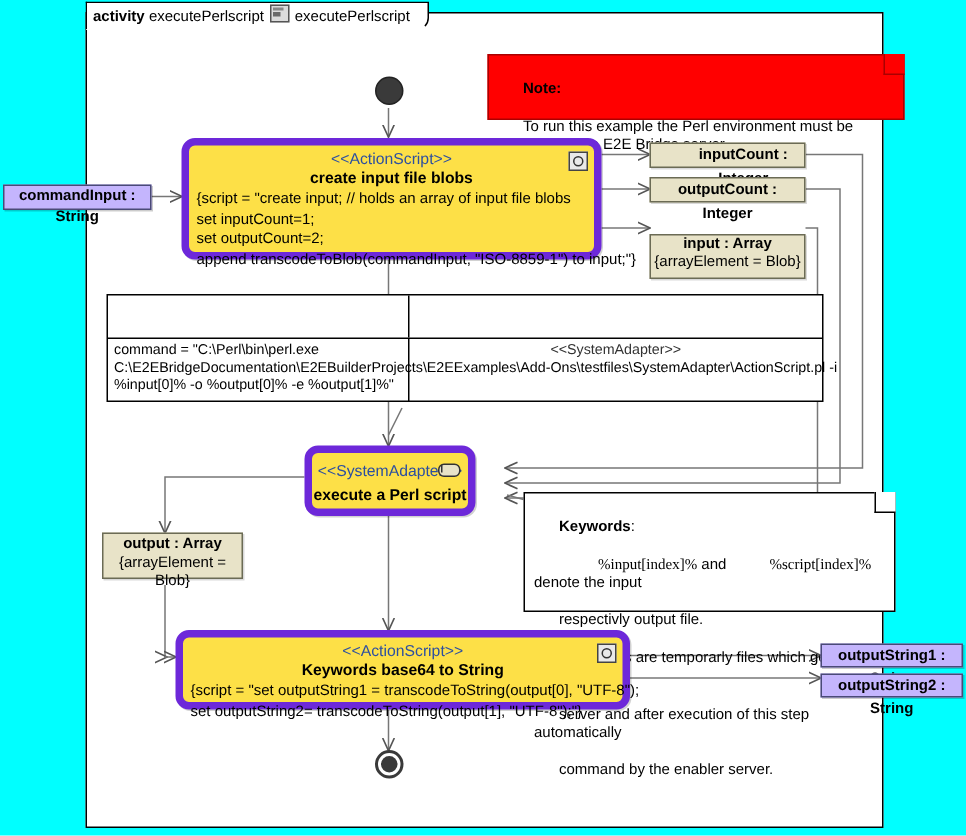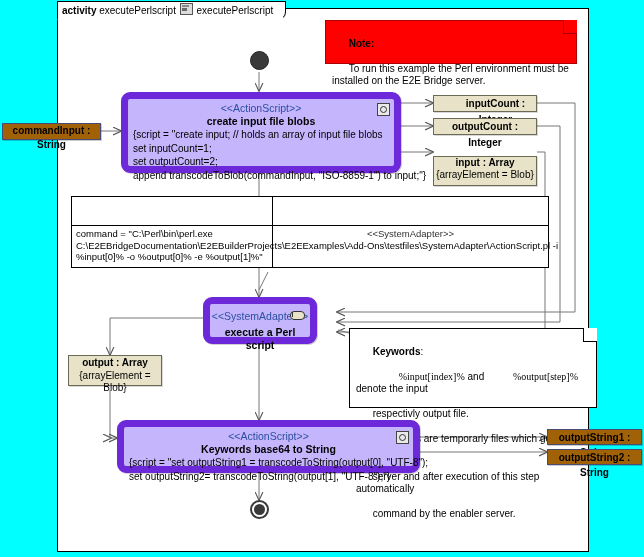--- a/index.html
+++ b/index.html
@@ -37,21 +37,21 @@
   .tab-icon:before{
     content:"";position:absolute;left:1px;top:1px;width:7px;height:2px;background:#888;
   }
   .tab-icon:after{
     content:"";position:absolute;left:1px;top:4px;width:5px;height:3px;background:#6a6a6a;
   }
 
   
   .node{
     position:absolute;box-sizing:border-box;
-    background:#c4b5fd;border:7px solid #6d28d9;
+    background:#fde047;border:5px solid #6d28d9;
     text-align:center;
   }
   .action{
     border-radius:9px;
     box-shadow:1px 1px 0 rgba(0,0,0,.18);
   }
   .stereo{color:#2c4fa0;font-size:10.5px;line-height:13px;}
   .nodename{font-weight:bold;font-size:10.5px;line-height:13px;}
   .script{
     text-align:left;font-size:10px;line-height:12.5px;
@@ -59,21 +59,21 @@
   }
   .pin{
     position:absolute;box-sizing:border-box;
     background:#e8e3c8;border:1px solid #6b6b55;
     text-align:center;font-size:10px;line-height:12px;
     box-shadow:1px 1px 0 rgba(0,0,0,.15);
   }
   .pin b{font-weight:bold;}
   .param{
     position:absolute;box-sizing:border-box;
-    background:#a16207;border:1px solid #4a4a77;
+    background:#c4b5fd;border:1px solid #4a4a77;
     text-align:center;font-weight:bold;font-size:10px;line-height:14px;
     box-shadow:1px 1px 0 rgba(0,0,0,.2);
   }
 
   
   .note{
     position:absolute;box-sizing:border-box;
     background:#ffffff;border:1px solid #000;
     font-size:10px;line-height:12.5px;text-align:left;
   }
@@ -189,21 +189,21 @@
       <path d="M259,344 L259,420" marker-end="url(#ah)"></path>
 
       <path d="M420,437 L547,437" marker-end="url(#ah)"></path>
 
       <path d="M420,452 L547,452" marker-end="url(#ah)"></path>
 
       <path d="M259,473 L259,500" marker-end="url(#ah)"></path>
     </g>
   </svg>
 
-  <div class="note note-red" style="left:325px;top:20px;width:252px;height:44px;">
+  <div class="note note-red" style="left:325px;top:36px;width:278px;height:44px;">
     <div class="foldcut"></div>
     <div class="note-inner">
       <b>Note:</b><br>
       <span>To run this example the Perl environment must be installed on the E2E Bridge server.</span>
     </div>
   </div>
 
   <div class="initial" style="left:250px;top:51px;"></div>
 
   <div class="param" style="left:2px;top:123px;width:99px;height:17px;">
@@ -252,21 +252,21 @@
   <div class="node action" style="left:203px;top:297px;width:114px;height:47px;">
     <div class="stereo" style="margin-top:6px;">&lt;&lt;SystemAdapter&gt;&gt;</div>
     <div class="nodename" style="margin-top:3px;">execute a Perl script</div>
     <div class="adapter-badge" style="right:5px;top:7px;"></div>
   </div>
 
   <div class="note" style="left:349px;top:328px;width:248px;height:80px;">
     <div class="foldcut"></div>
     <div class="note-inner">
       <b>Keywords</b><span>:</span><br>
-      <span class="mono">%input[index]%</span><span> and </span><span class="mono">%output[step]%</span><span> denote the input</span><br>
+      <span class="mono">%input[index]%</span><span> and </span><span class="mono">%script[index]%</span><span> denote the input</span><br>
       <span>respectivly output file.</span><br>
       <span>These files are temporarly files which generated by the</span><br>
       <span>server and after execution of this step automatically</span><br>
       <span>command by the enabler server.</span>
     </div>
   </div>
 
   <div class="pin" style="left:68px;top:355px;width:94px;height:31px;">
     <b style="line-height:14px;">output : Array</b>
     <div>{arrayElement = Blob}</div>

